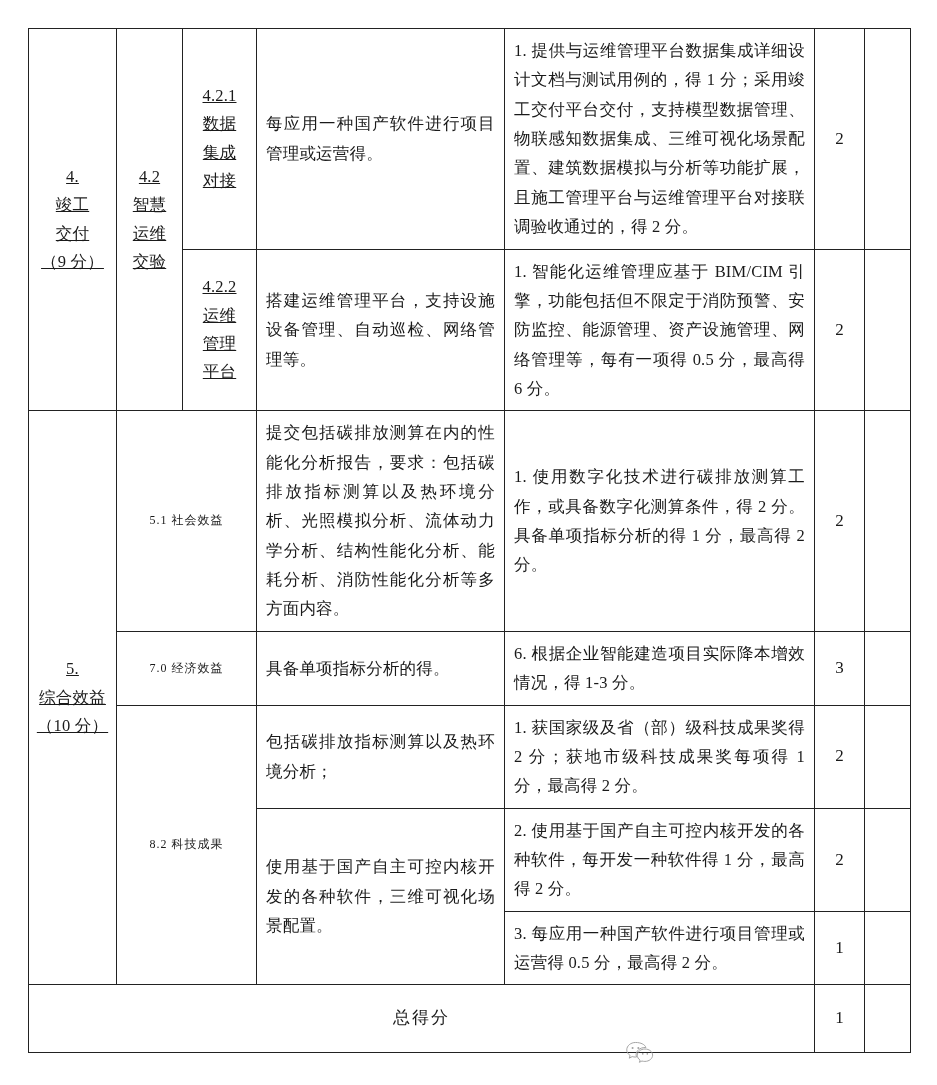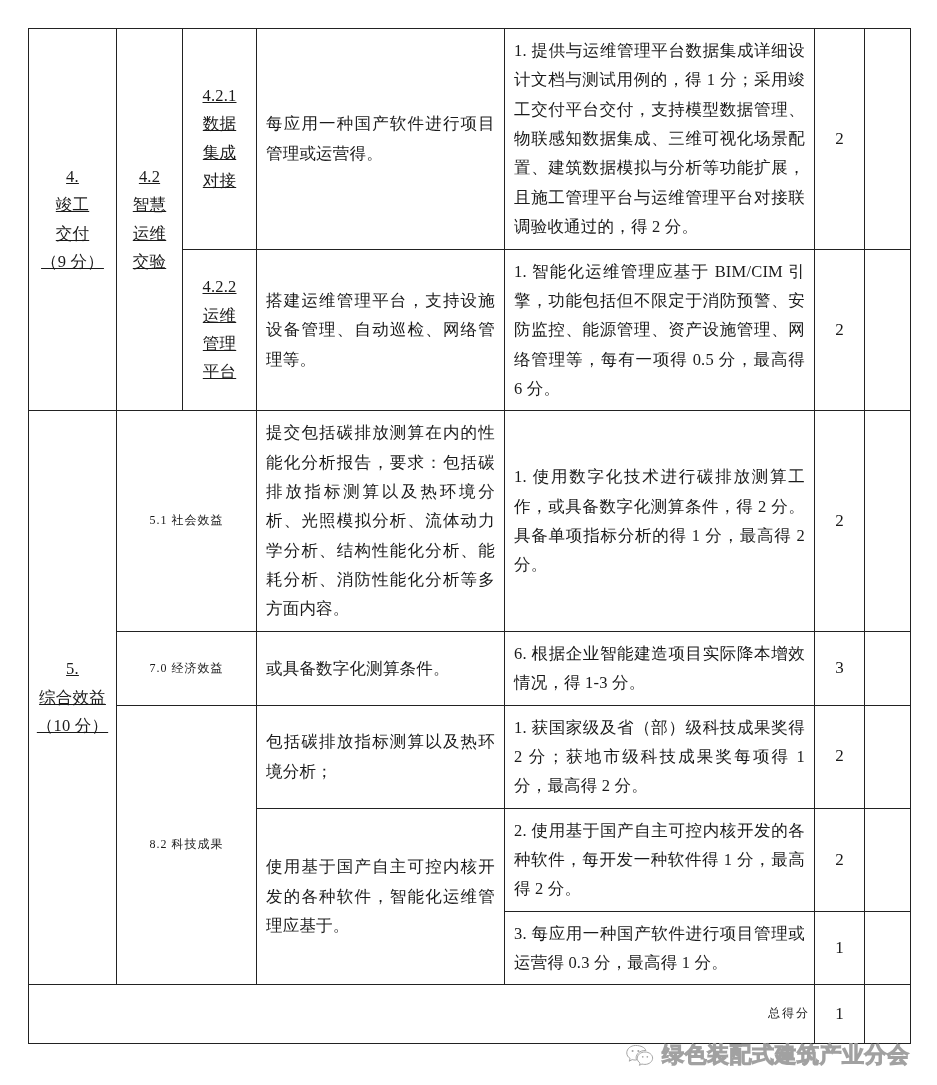--- a/index.html
+++ b/index.html
@@ -71,23 +71,23 @@
     padding: 4px 2px;
   }
   .cell.label-wide {
     text-align: center;
     text-justify: auto;
     font-size: 12px;
     letter-spacing: 1px;
     padding: 6px 4px;
   }
   .cell.total {
-    text-align: right;
+    text-align: center;
     text-justify: auto;
-    font-size: 12px;
+    font-size: 17px;
     letter-spacing: 2px;
     padding: 18px 4px;
   }
   .cell.blank {
     min-height: 10px;
   }
 
   td.mid   { vertical-align: middle; }
   td.top   { vertical-align: top; }
 
@@ -196,21 +196,21 @@
         <td class="mid">
           <div class="cell num blank"></div>
         </td>
       </tr>
 
       <tr>
         <td class="mid" colspan="2">
           <div class="cell label-wide">7.0  经济效益</div>
         </td>
         <td class="mid">
-          <div class="cell">或具备数字化测算条件。</div>
+          <div class="cell">具备单项指标分析的得。</div>
         </td>
         <td class="mid">
           <div class="cell">6. 根据企业智能建造项目实际降本增效情况，得 1-3 分。</div>
         </td>
         <td class="mid">
           <div class="cell num">3</div>
         </td>
         <td class="mid">
           <div class="cell num blank"></div>
         </td>
@@ -229,36 +229,36 @@
         <td class="mid">
           <div class="cell num">2</div>
         </td>
         <td class="mid">
           <div class="cell num blank"></div>
         </td>
       </tr>
 
       <tr>
         <td class="mid" rowspan="2">
-          <div class="cell">使用基于国产自主可控内核开发的各种软件，智能化运维管理应基于。</div>
+          <div class="cell">使用基于国产自主可控内核开发的各种软件，三维可视化场景配置。</div>
         </td>
         <td class="mid">
           <div class="cell">2. 使用基于国产自主可控内核开发的各种软件，每开发一种软件得 1 分，最高得 2 分。</div>
         </td>
         <td class="mid">
           <div class="cell num">2</div>
         </td>
         <td class="mid">
           <div class="cell num blank"></div>
         </td>
       </tr>
 
       <tr>
         <td class="mid">
-          <div class="cell">3. 每应用一种国产软件进行项目管理或运营得 0.3 分，最高得 1 分。</div>
+          <div class="cell">3. 每应用一种国产软件进行项目管理或运营得 0.5 分，最高得 2 分。</div>
         </td>
         <td class="mid">
           <div class="cell num">1</div>
         </td>
         <td class="mid">
           <div class="cell num blank"></div>
         </td>
       </tr>
 
       <tr>
@@ -284,14 +284,13 @@
                .35 0 .7-.02 1.05-.05-.3-.8-.45-1.65-.45-2.5 0-4.6 4.5-8.3 10.05-8.3.35 0 .7.02 1.05.05
                C22.8 4.6 17.9 2.2 12 2.2z" fill="none" stroke="#9a9a9a" stroke-width="1.1"></path>
       <circle cx="8.6" cy="8.4" r="1.15" fill="#9a9a9a"></circle>
       <circle cx="15.1" cy="8.4" r="1.15" fill="#9a9a9a"></circle>
       <path d="M22.6 9.6c-4.8 0-8.7 3.2-8.7 7.1 0 2.2 1.25 4.2 3.2 5.5l-.8 2.5 2.9-1.5
                c1.05.3 2.2.45 3.4.45 4.8 0 8.7-3.2 8.7-7.1s-3.9-6.95-8.7-6.95z" fill="none" stroke="#9a9a9a" stroke-width="1.1"></path>
       <circle cx="20.1" cy="15.1" r="0.95" fill="#9a9a9a"></circle>
       <circle cx="25.3" cy="15.1" r="0.95" fill="#9a9a9a"></circle>
     </svg>
   </span>
-  <span class="wm-text">绿色装配式建筑产业分会</span>
 </div>
 
 </body></html>

